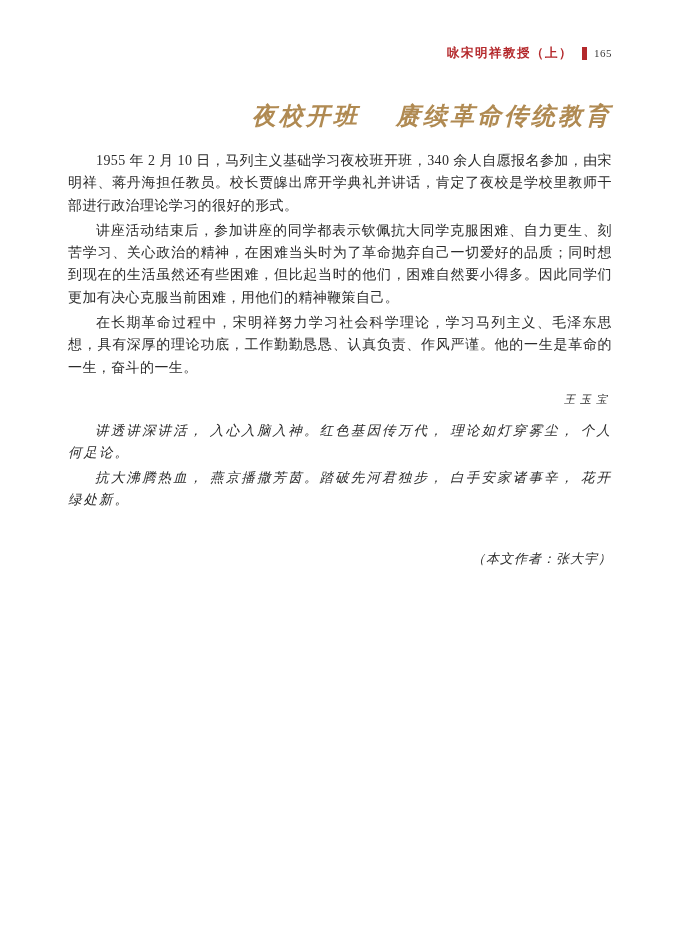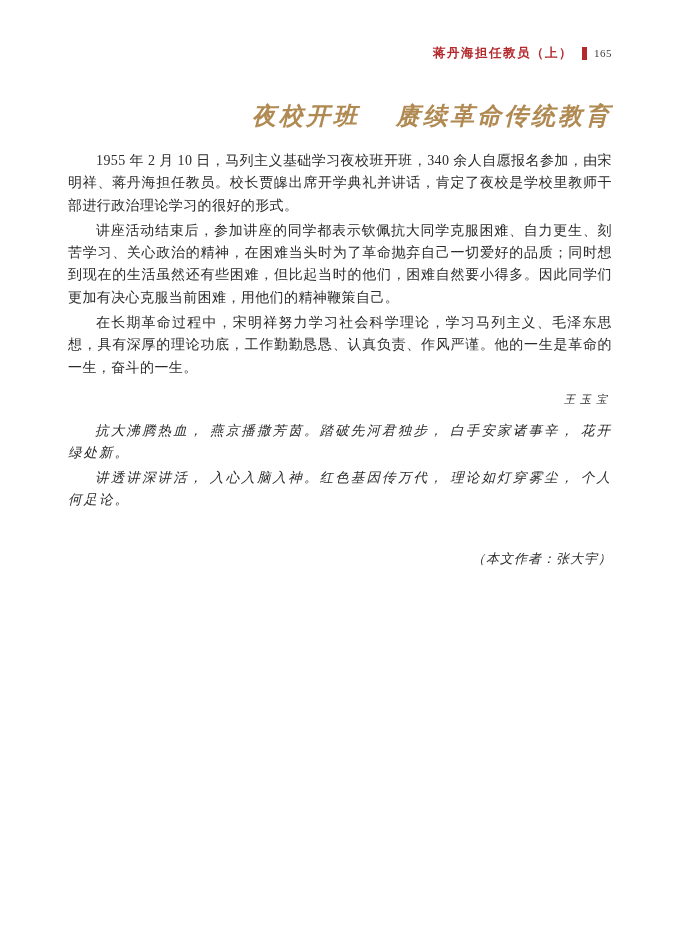--- a/index.html
+++ b/index.html
@@ -100,36 +100,36 @@
     letter-spacing: 1px;
     color: #2b2b2b;
   }
 </style>
 </head>
 <body>
 
 <div class="page">
 
   <div class="running-header">
-    <span class="book-title">蒋丹海担任教员（上）</span>
+    <span class="book-title">咏宋明祥教授（上）</span>
     <span class="divider-bar"></span>
     <span class="page-number">165</span>
   </div>
 
   <div class="article-title">夜校开班　 赓续革命传统教育</div>
 
   <div class="article-body">
     <p>1955 年 2 月 10 日，马列主义基础学习夜校班开班，340 余人自愿报名参加，由宋明祥、蒋丹海担任教员。校长贾皞出席开学典礼并讲话，肯定了夜校是学校里教师干部进行政治理论学习的很好的形式。</p>
     <p>讲座活动结束后，参加讲座的同学都表示钦佩抗大同学克服困难、自力更生、刻苦学习、关心政治的精神，在困难当头时为了革命抛弃自己一切爱好的品质；同时想到现在的生活虽然还有些困难，但比起当时的他们，困难自然要小得多。因此同学们更加有决心克服当前困难，用他们的精神鞭策自己。</p>
     <p>在长期革命过程中，宋明祥努力学习社会科学理论，学习马列主义、毛泽东思想，具有深厚的理论功底，工作勤勤恳恳、认真负责、作风严谨。他的一生是革命的一生，奋斗的一生。</p>
   </div>
 
 
   <div class="poem-author">王玉宝</div>
 
   <div class="poem-body">
+    <p>讲透讲深讲活， 入心入脑入神。红色基因传万代， 理论如灯穿雾尘， 个人何足论。</p>
     <p>抗大沸腾热血， 燕京播撒芳茵。踏破先河君独步， 白手安家诸事辛， 花开绿处新。</p>
-    <p>讲透讲深讲活， 入心入脑入神。红色基因传万代， 理论如灯穿雾尘， 个人何足论。</p>
   </div>
 
   <div class="author-note">（本文作者：张大宇）</div>
 
 </div>
 
 </body></html>

